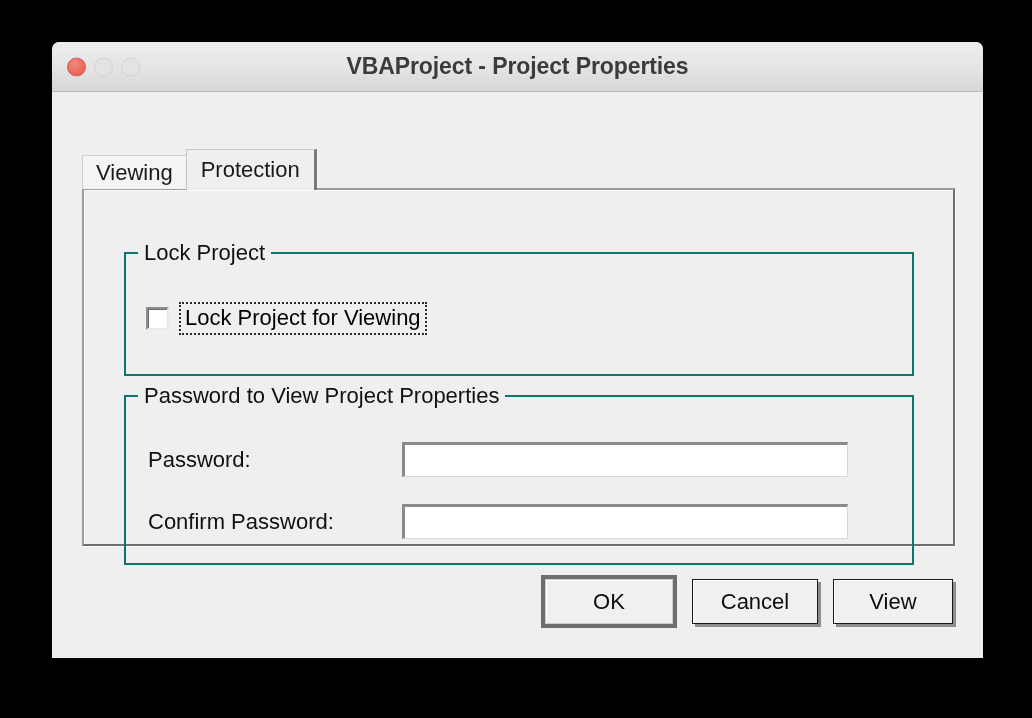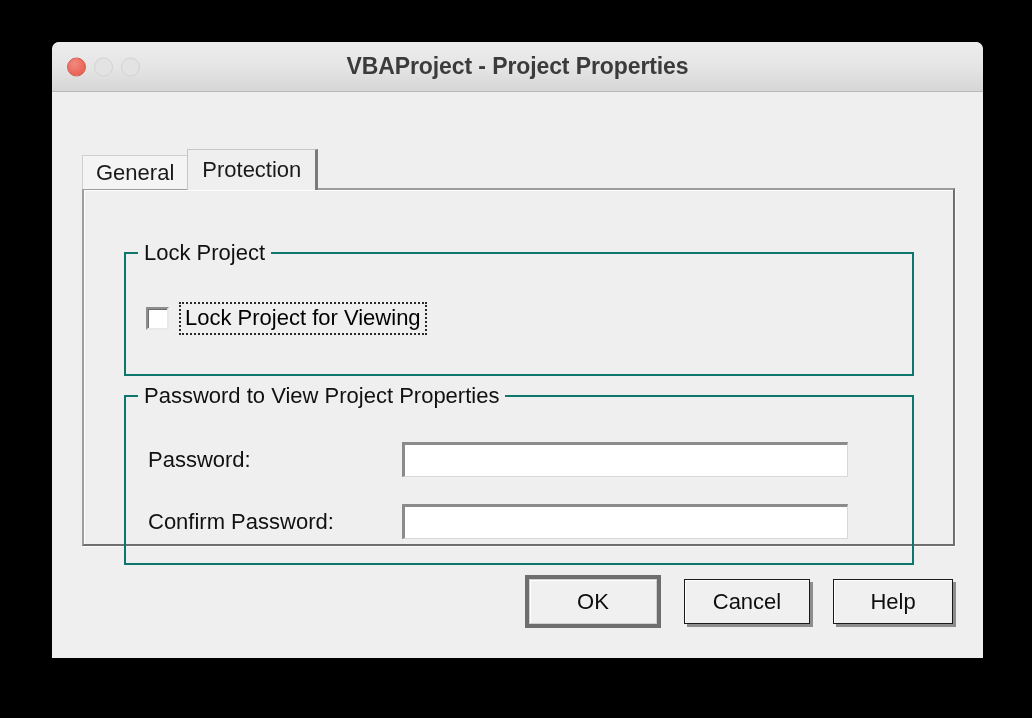--- a/index.html
+++ b/index.html
@@ -250,21 +250,20 @@
     display: flex;
     align-items: center;
     justify-content: center;
     cursor: default;
     user-select: none;
     height: 45px;
   }
   .btn.plain {
     border: 1px solid #1a1a1a;
     box-shadow: 3px 3px 0 #8d8d8d, inset 1px 1px 0 #ffffff;
-    margin-left: 8px;
   }
   .btn.default-wrap {
     padding: 4px;
     background: #6e6e6e;
     height: 53px;
     box-sizing: border-box;
     display: flex;
     align-items: stretch;
   }
   .btn.default-wrap .inner {
@@ -292,21 +291,21 @@
       <div class="light close"></div>
       <div class="light min"></div>
       <div class="light max"></div>
     </div>
     <div id="window-title">VBAProject - Project Properties</div>
   </div>
 
   <div id="content">
 
     <div id="tabstrip">
-      <div class="tab inactive">General</div>
+      <div class="tab inactive">Viewing</div>
       <div class="tab active">Protection</div>
     </div>
 
     <div id="tabpanel">
 
       <div class="groupbox" id="group-lock">
         <div class="group-legend">Lock Project</div>
 
         <div id="checkbox-row">
           <div class="checkbox"></div>
@@ -328,17 +327,17 @@
         </div>
       </div>
 
     </div>
 
     <div id="buttonbar">
       <div class="btn default-wrap" id="btn-ok">
         <div class="inner">OK</div>
       </div>
       <div class="btn plain" id="btn-cancel">Cancel</div>
-      <div class="btn plain" id="btn-help">Help</div>
+      <div class="btn plain" id="btn-help">View</div>
     </div>
 
   </div>
 </div>
 
 </body></html>

